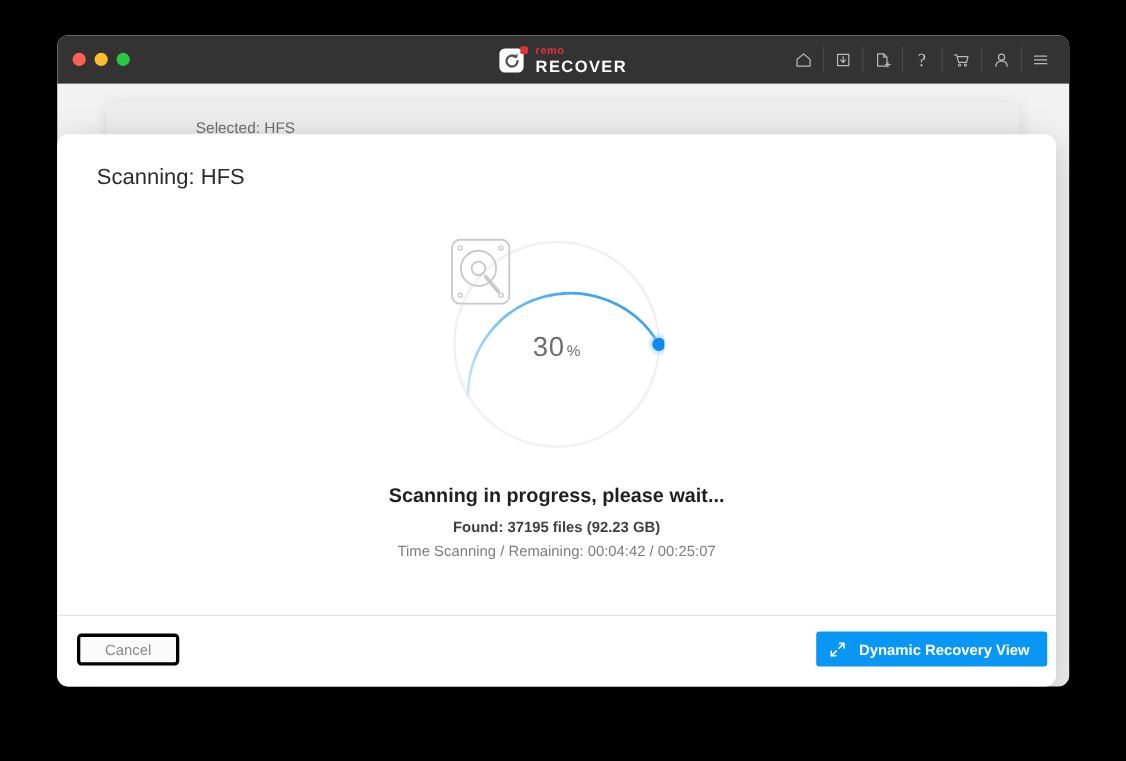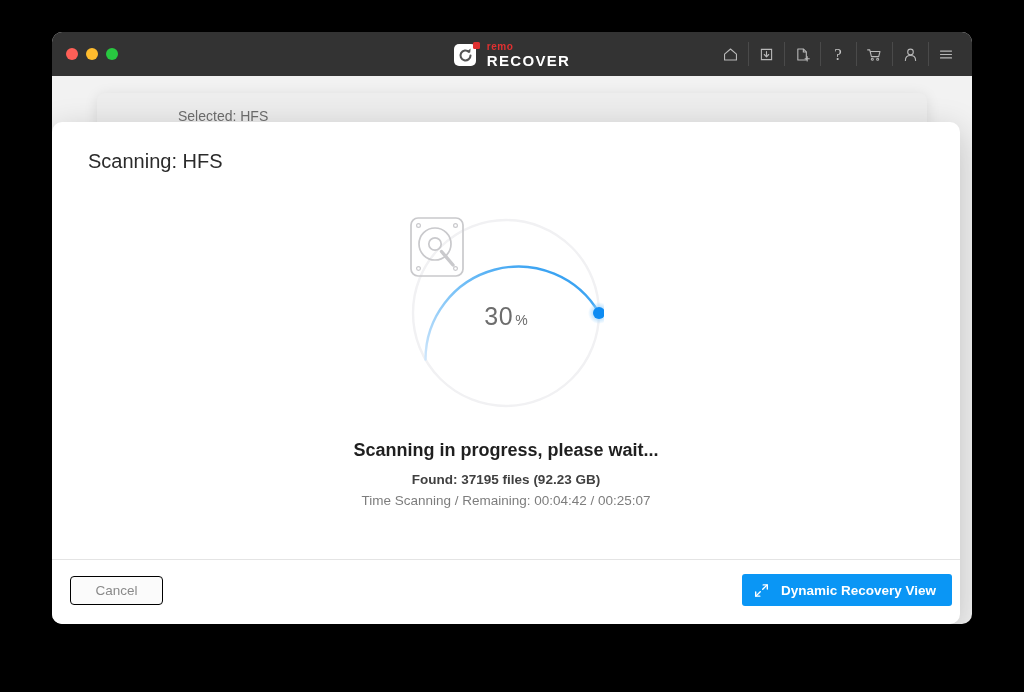--- a/index.html
+++ b/index.html
@@ -251,21 +251,21 @@
     width: 100%;
     height: 64px;
   }
 
   .btn-cancel {
     position: absolute;
     left: 18px;
     top: 16px;
     width: 93px;
     height: 29px;
-    border: 1px solid #000000;
+    border: 3px solid #000000;
     border-radius: 4px;
     background: #fbfbfb;
     color: #8a8a8a;
     font-size: 13.5px;
     font-family: "Liberation Sans", sans-serif;
     cursor: pointer;
     padding: 0;
   }
 
   .btn-primary {

